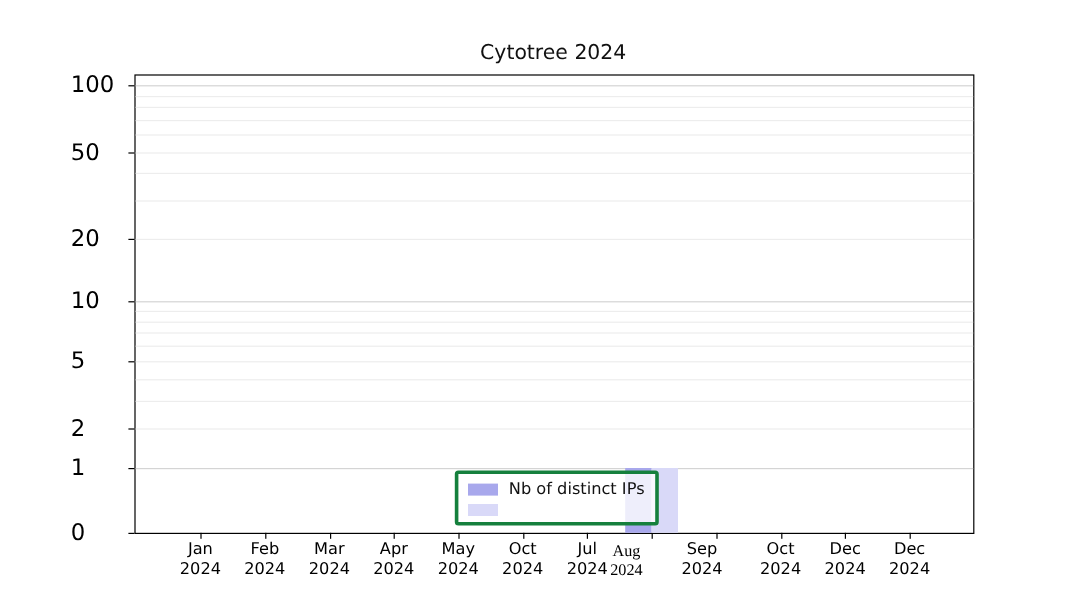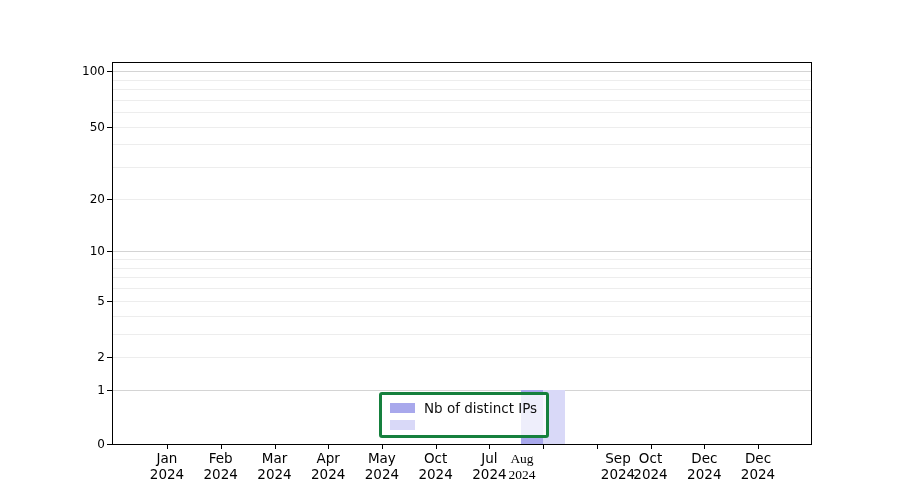--- a/index.html
+++ b/index.html
@@ -16,40 +16,41 @@
     position:absolute; left:112px; top:62px; width:698px; height:381px;
     border:1px solid #000; background:#ffffff;
   }
   .gridline { position:absolute; left:0; width:698px; height:1px; z-index:0; }
   .gridline.minor { background:#ededed; }
   .gridline.major { background:#d4d4d4; }
   .bar { position:absolute; z-index:1; }
   .x-tick-mark { position:absolute; top:381px; width:1px; height:5px; background:#000; }
   .y-tick-mark { position:absolute; left:-6px; width:5px; height:1px; background:#000; }
   .y-tick-label {
-    position:absolute; left:-54px; width:46px; text-align:right;
-    font-size:12px; line-height:18px; color:#000;
+    position:absolute; left:-54px; width:46px; 
+    font-size:19px; line-height:18px; color:#000;
   }
   .x-tick-label {
     position:absolute; top:388px; width:64px; text-align:center;
     font-size:13.5px; line-height:15.5px; color:#000;
   }
   #legend {
     position:absolute; left:266px; top:329px; z-index:5;
     background:rgba(255,255,255,0.8); border:3px solid #15803d; border-radius:3px;
     padding:5px 9px 5px 8px; display:flex; flex-direction:column; gap:4px;
   }
   .legend-row { display:flex; align-items:center; gap:9px; }
   .legend-swatch { width:25px; height:10px; display:inline-block; }
   .legend-label { font-size:13.5px; white-space:nowrap; color:#111; }
 </style>
 </head>
 <body>
 
 <div id="figure">
+  <div id="chart-title">Cytotree 2024</div>
   <div id="plot">
     <div id="legend">
       <div class="legend-row">
         <span class="legend-swatch" style="background: rgb(168, 168, 236);"></span>
         <span class="legend-label">Nb of distinct IPs</span>
       </div>
       <div class="legend-row">
         <span class="legend-swatch" style="background: rgb(217, 217, 248);"></span>
       </div>
     </div>
@@ -124,21 +125,21 @@
       <div class="x-tick-label" style="left: 344.4px;">
         <div>Jul</div>
         <div>2024</div>
       </div>
       <div class="x-tick-mark" style="left: 430.1px;"></div>
       <div class="x-tick-label" style="left: 377px; font-family: Liberation Serif, serif;">
         <div>Aug</div>
         <div>2024</div>
       </div>
       <div class="x-tick-mark" style="left: 483.8px;"></div>
-      <div class="x-tick-label" style="left: 473px;">
+      <div class="x-tick-label" style="left: 440px;">
         <div>Sep</div>
         <div>2024</div>
       </div>
       <div class="x-tick-mark" style="left: 537.5px;"></div>
       <div class="x-tick-label" style="left: 505.5px;">
         <div>Oct</div>
         <div>2024</div>
       </div>
       <div class="x-tick-mark" style="left: 591.3px;"></div>
       <div class="x-tick-label" style="left: 559.3px;">

